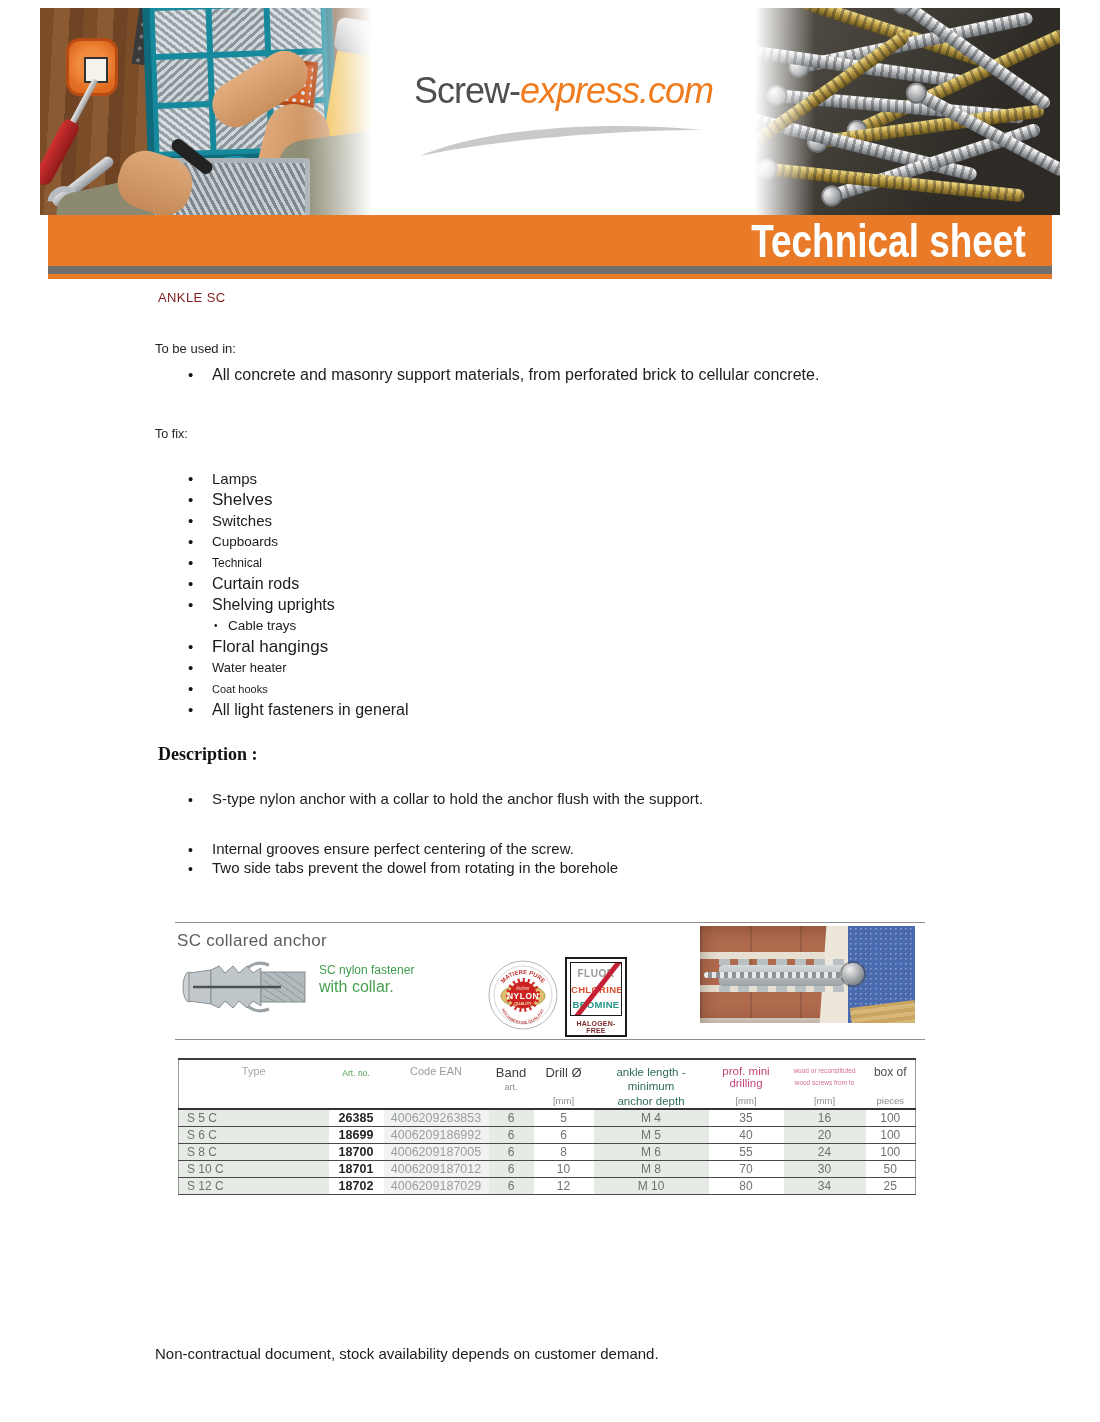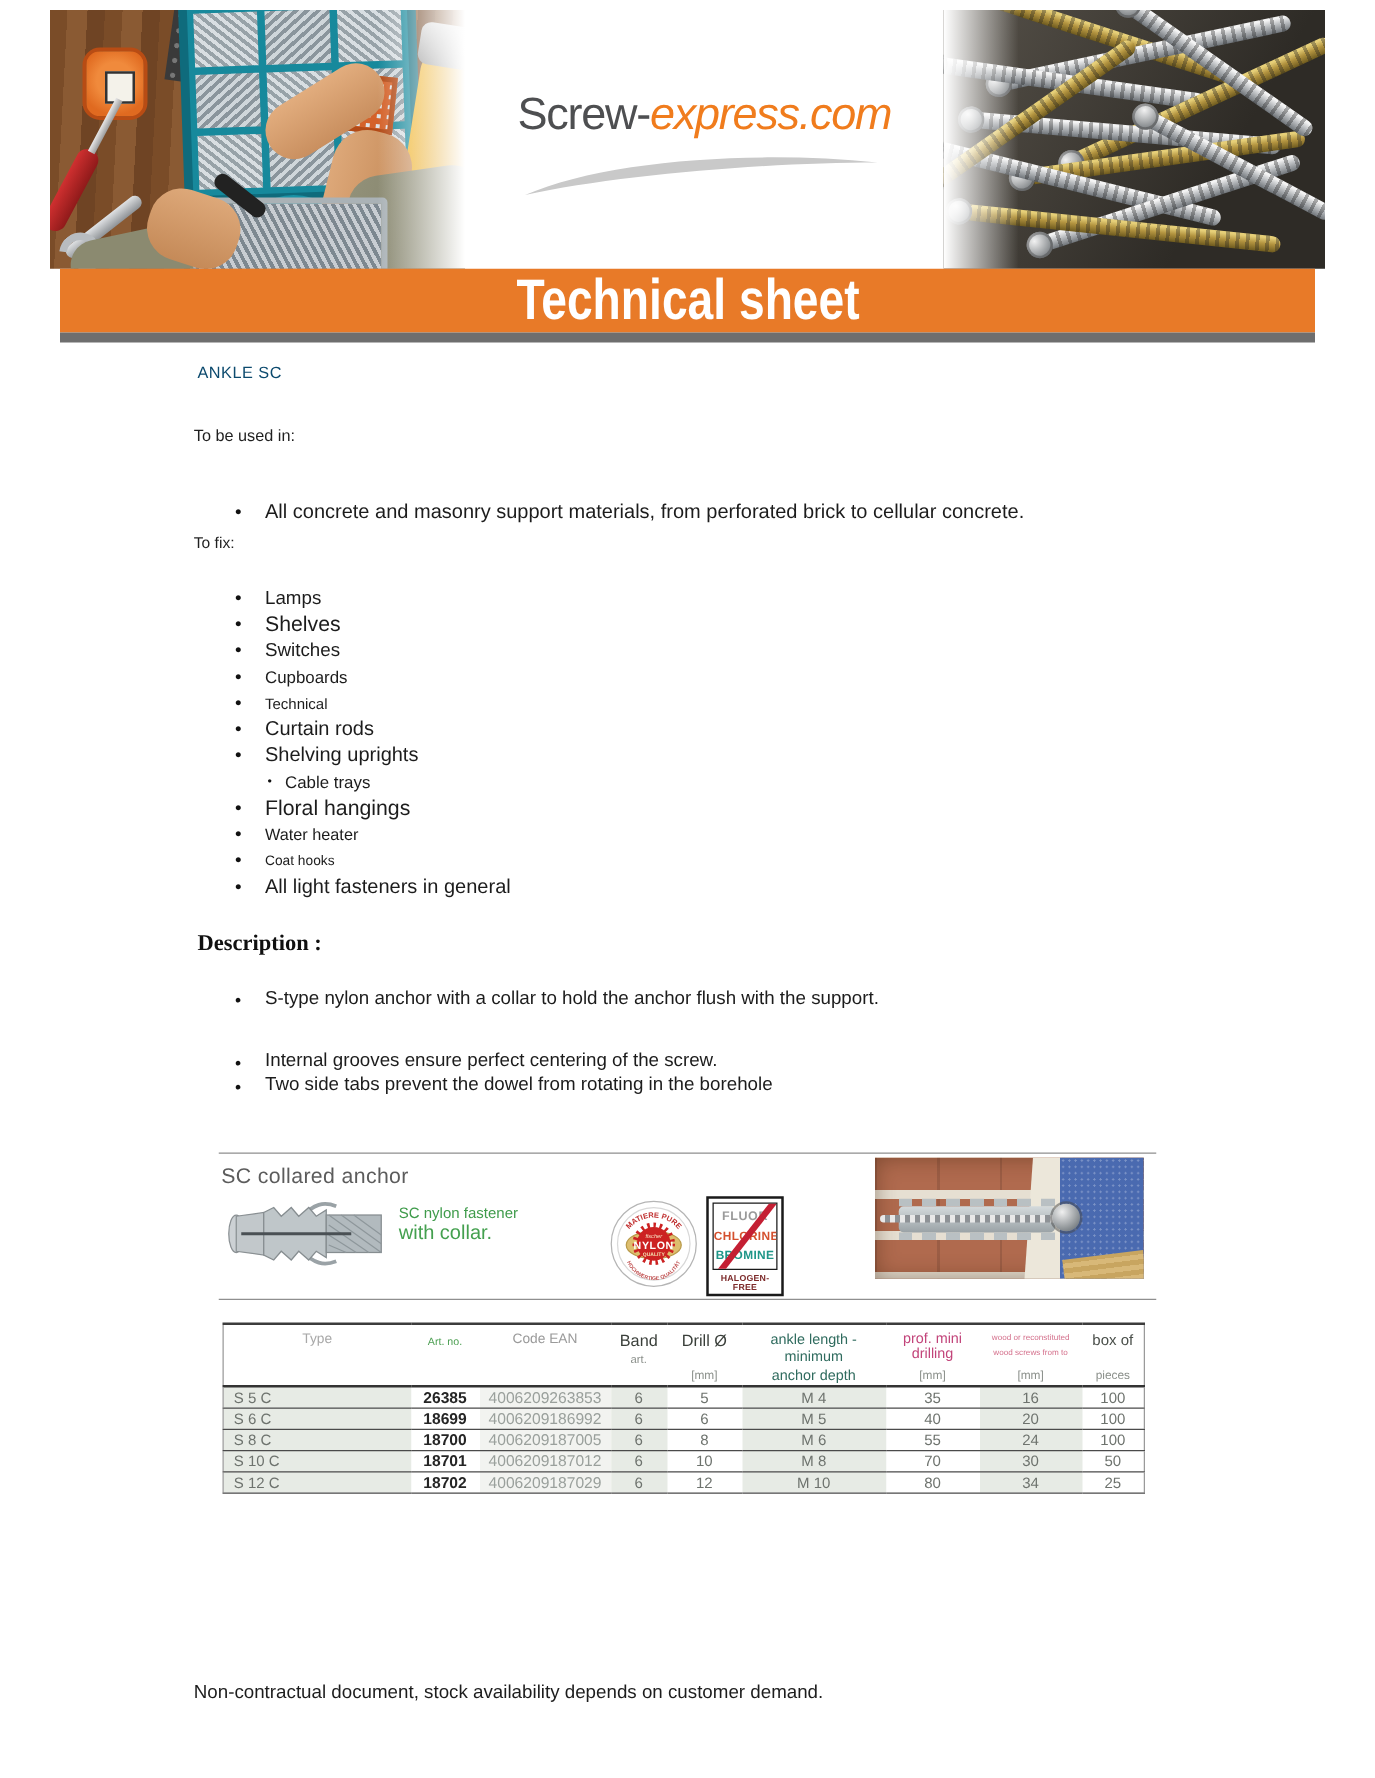--- a/index.html
+++ b/index.html
@@ -59,29 +59,29 @@
   .screw { position:absolute; height:13px; border-radius:7px; }
   .s-silver { background:linear-gradient(to bottom,#f4f4f4 12%,#b9bcbf 50%,#70757a); }
   .s-brass { background:linear-gradient(to bottom,#e6cf78 12%,#b39440 50%,#6e5a1e); }
   .screw::before { content:""; position:absolute; inset:0; border-radius:inherit;
     background:repeating-linear-gradient(90deg, rgba(30,30,30,.35) 0 3px, rgba(0,0,0,0) 3px 8px); }
   .screw::after { content:""; position:absolute; left:-9px; top:-4px; width:21px; height:21px; border-radius:50%;
     background:radial-gradient(circle at 35% 30%, #f2f2f2, #85898c 70%); box-shadow:inset 0 0 0 2px rgba(60,60,60,.4); }
   .fade-l { position:absolute; left:0; top:0; width:60px; height:100%; background:linear-gradient(to right, #ffffff, rgba(255,255,255,0)); }
 
   
-  .banner { position:absolute; top:215px; left:48px; width:1004px; height:51px; background:#e87a28; text-align:center; overflow:hidden; }
+  .banner { position:absolute; top:215px; left:48px; width:1004px; height:64px; background:#e87a28; text-align:right; overflow:hidden; }
   .banner span { display:inline-block; line-height:51px; font-size:44px; font-weight:bold; color:#fff;
     transform:scaleX(.84) scaleY(1.04); letter-spacing:0; }
   .gray-rule { position:absolute; top:266px; left:48px; width:1004px; height:8px; background:#6e6e6e; }
 
   
-  .product-code { position:absolute; top:290px; left:158px; font-size:13px; color:#0c4a6e; letter-spacing:.4px; }
+  .product-code { position:absolute; top:290px; left:158px; font-size:13px; color:#7f1d1d; letter-spacing:.4px; }
   .used-in-label { position:absolute; top:341px; left:155px; font-size:13px; color:#1f1f1f; }
-  .used-in-item { position:absolute; top:401px; left:186px; font-size:16px; color:#1c1c1c; padding-left:26px; }
+  .used-in-item { position:absolute; top:366px; left:186px; font-size:16px; color:#1c1c1c; padding-left:26px; }
   .bullet::before { content:"\2022"; position:absolute; left:2px; top:50%; transform:translateY(-52%); font-size:15px; color:#111; }
   .to-fix-label { position:absolute; top:427px; left:155px; font-size:12.5px; color:#1f1f1f; }
 
   .fix-list { position:absolute; top:468px; left:186px; width:420px; list-style:none; }
   .fix-list li { position:relative; height:21px; display:flex; align-items:center; padding-left:26px; color:#1c1c1c; }
   .fix-list li::before { content:"\2022"; position:absolute; left:2px; top:50%; transform:translateY(-52%); font-size:15px; color:#111; }
   .fix-list li.sub { padding-left:42px; }
   .fix-list li.sub::before { content:"\2022"; left:28px; font-size:10px; }
   .f17 { font-size:17px; } .f16 { font-size:16px; } .f15 { font-size:15px; }
   .f14 { font-size:13.5px; } .f13 { font-size:13px; } .f12 { font-size:12px; } .f11 { font-size:11px; }

